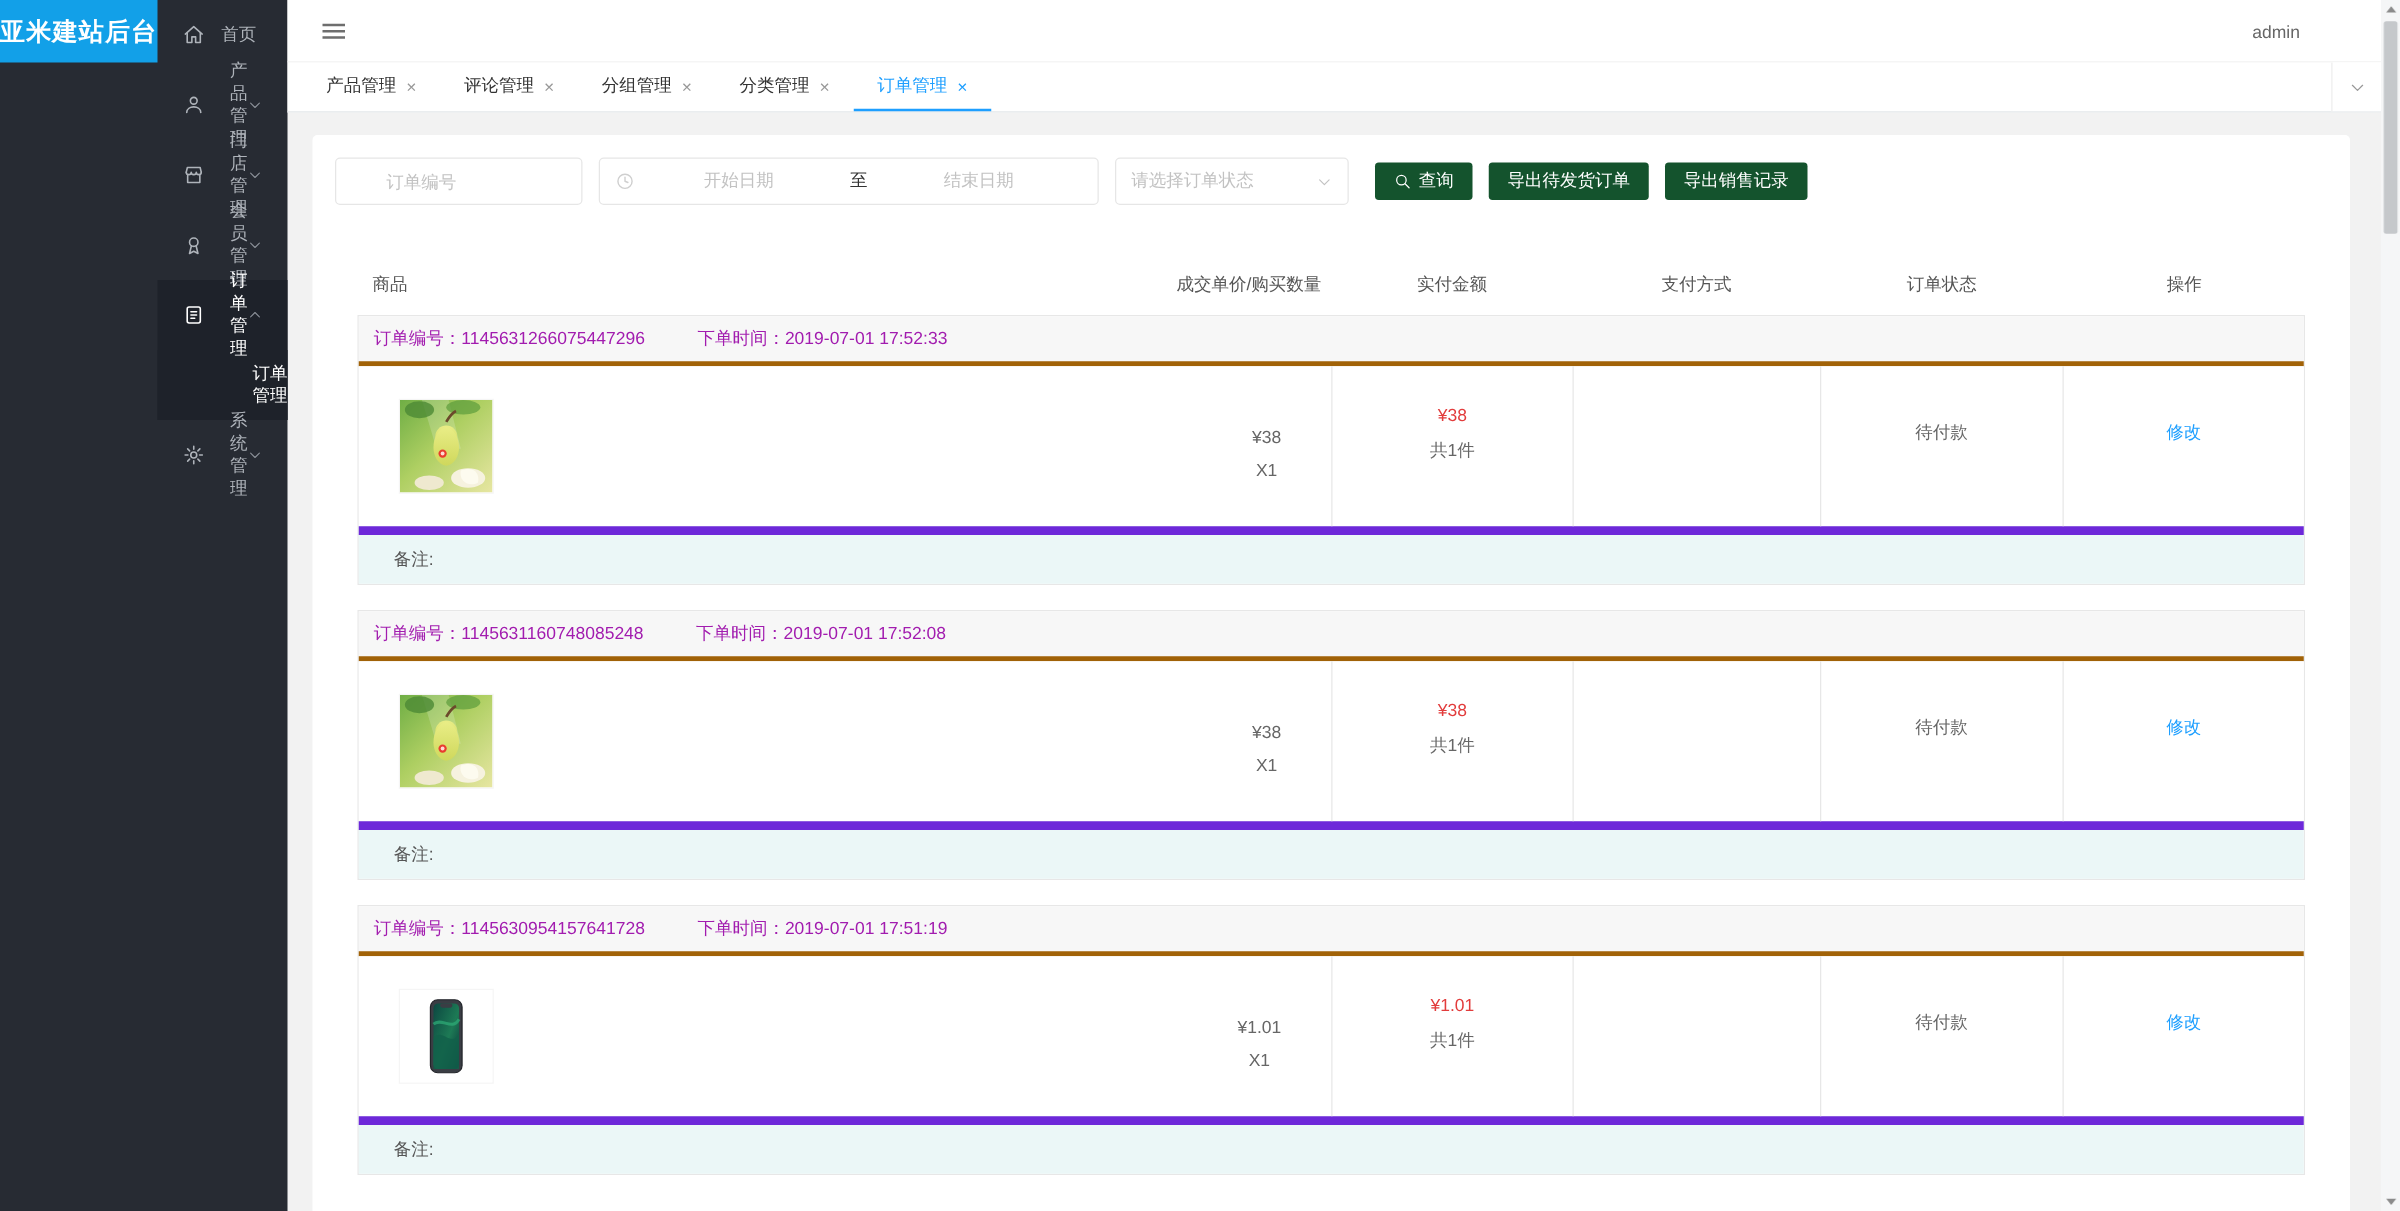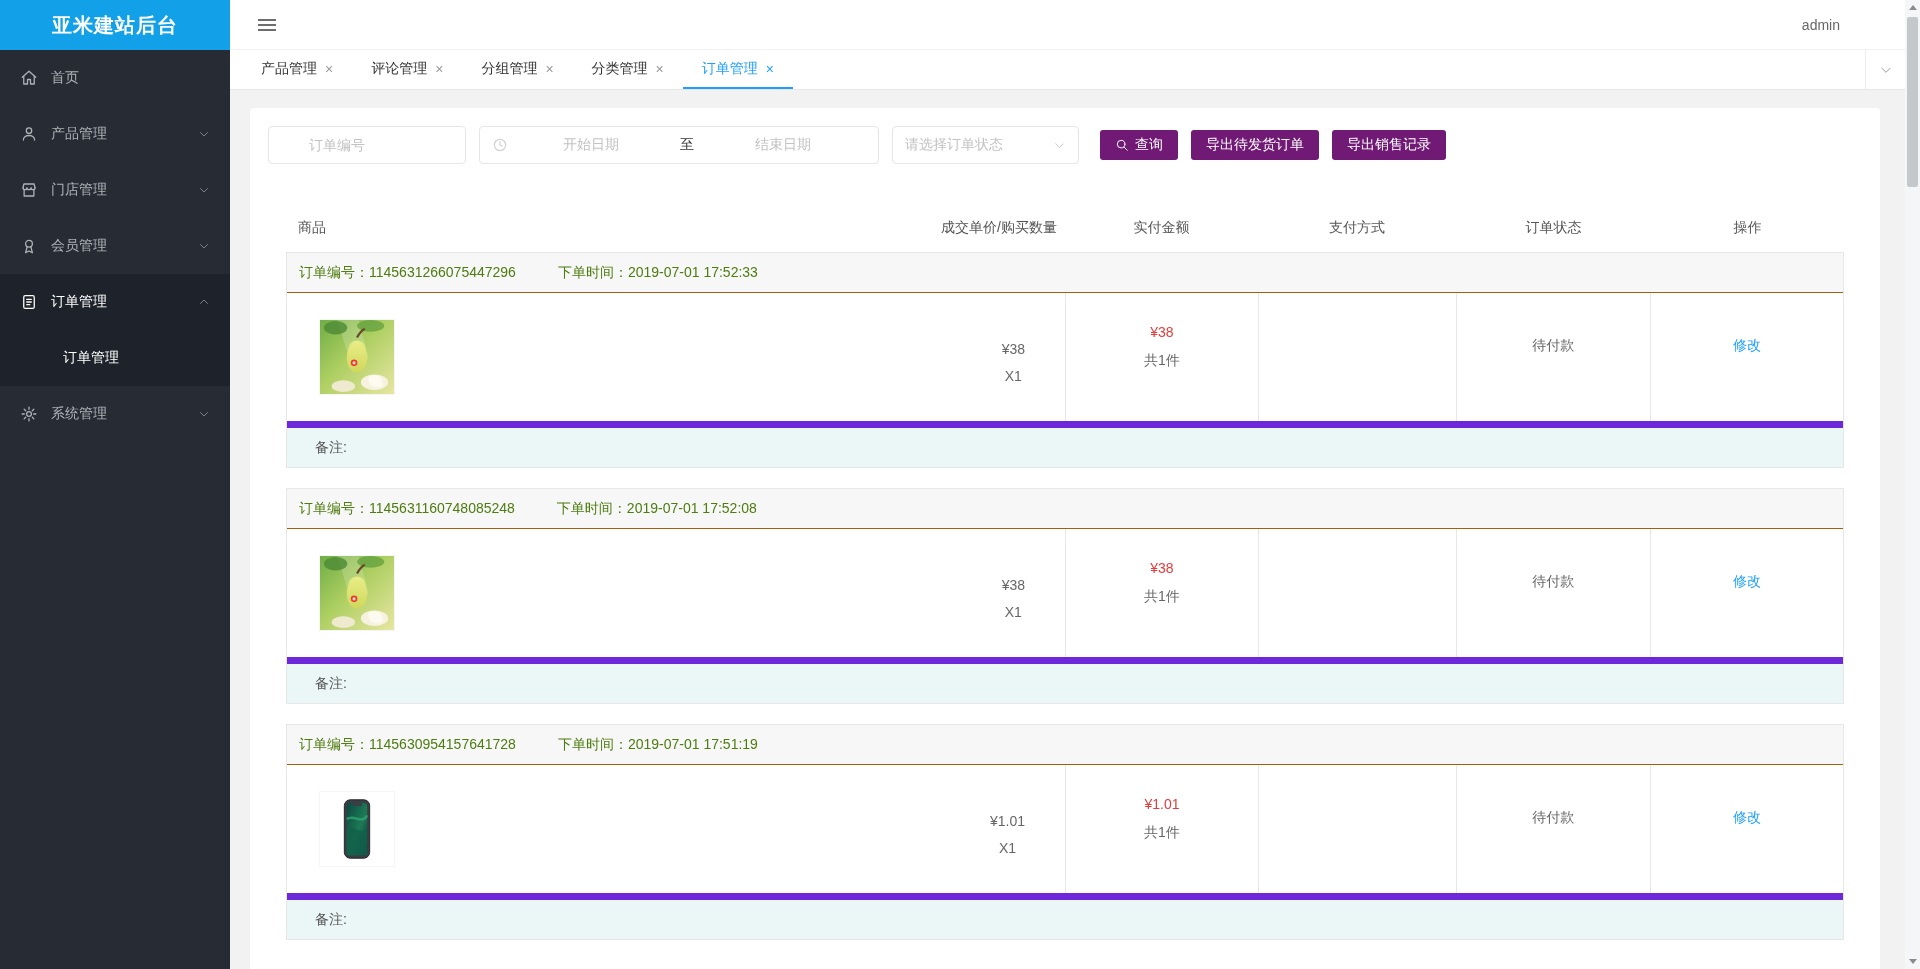--- a/index.html
+++ b/index.html
@@ -6,21 +6,21 @@
   html, body { width: 1920px; height: 969px; overflow: hidden; }
   body {
     font-family: "Liberation Sans", "DejaVu Sans", sans-serif;
     background: #f2f2f2;
     display: flex;
     font-size: 14px;
     color: #333;
   }
 
   
-  .sidebar { width: 230px; min-width: 230px; height: 100%; background: #272b33; display: flex; flex-direction: column; }
+  .sidebar { width: 230px; min-width: 230px; height: 100%; background: #272b33; display: flex; flex-direction: row; }
   .logo { height: 50px; background: #12a0e8; color: #fff; font-size: 20px; font-weight: bold; display: flex; align-items: center; justify-content: center; letter-spacing: 1px; }
   .nav { flex: 1; text-align: right; }
   .nav-item { height: 56px; display: flex; align-items: center; padding: 0 20px; color: #aeb3ba; cursor: pointer; }
   .nav-item .icon { width: 18px; height: 18px; margin-right: 13px; display: inline-flex; }
   .nav-item .chev { margin-left: auto; display: inline-flex; color: #8d929a; }
   .nav-group { background: #1e222a; }
   .nav-group .nav-item.parent { color: #fff; }
   .nav-sub-item { height: 56px; display: flex; align-items: center; padding-left: 63px; color: #fff; cursor: pointer; background: #1e222a; }
 
   
@@ -43,32 +43,32 @@
   
   .filters { display: flex; align-items: center; gap: 13px; }
   .inp { height: 38px; border: 1px solid #e6e6e6; border-radius: 4px; font-size: 14px; color: #666; padding: 0 12px; outline: none; background: #fff; }
   .inp::placeholder { color: #c2c2c2; }
   .order-no-input { width: 198px; padding-left: 40px; }
   .date-range { width: 400px; height: 38px; border: 1px solid #e6e6e6; border-radius: 4px; display: flex; align-items: center; padding: 0 12px; cursor: pointer; background: #fff; }
   .date-range .ph { flex: 1; text-align: center; color: #c2c2c2; }
   .date-range .sep { color: #333; padding: 0 6px; }
   .select { width: 187px; height: 38px; border: 1px solid #e6e6e6; border-radius: 4px; display: flex; align-items: center; padding: 0 12px; margin-left: 0; cursor: pointer; background: #fff; }
   .select .ph { color: #c2c2c2; flex: 1; }
-  .btn { height: 30px; border: none; border-radius: 3px; background: #701a75; color: #fff; font-size: 14px; padding: 0 15px; display: inline-flex; align-items: center; gap: 6px; cursor: pointer; font-family: inherit; }
+  .btn { height: 30px; border: none; border-radius: 3px; background: #14532d; color: #fff; font-size: 14px; padding: 0 15px; display: inline-flex; align-items: center; gap: 6px; cursor: pointer; font-family: inherit; }
   .btn-search { margin-left: 8px; }
 
   
   .table-wrap { margin: 40px 18px 0; }
   .c1 { width: 50%; } .c2 { width: 12.4%; } .c3 { width: 12.7%; } .c4 { width: 12.5%; } .c5 { width: 12.4%; }
   .thead { display: flex; align-items: center; height: 48px; color: #555; }
   .thead .c1 { display: flex; align-items: center; justify-content: space-between; padding: 0 8px 0 12px; }
   .thead .cc { text-align: center; }
 
   .order-block { border: 1px solid #e7e7e7; margin-bottom: 20px; }
-  .order-head { height: 40px; background: #f7f7f7; border-bottom: 1px solid #a16207; display: flex; align-items: center; padding: 0 12px; color: #4d7c0f; }
+  .order-head { height: 40px; background: #f7f7f7; border-bottom: 4px solid #a16207; display: flex; align-items: center; padding: 0 12px; color: #a21caf; }
   .order-head .pair { margin-right: 42px; }
   .order-body { display: flex; height: 128px; background: #fff; }
   .order-body > div { display: flex; }
   .cell-product { align-items: center; }
   .cell-product .pimg { width: 76px; height: 76px; margin-left: 32px; border: 1px solid #f5f5f5; }
   .cell-product .pimg svg { display: block; width: 100%; height: 100%; }
   .price-block { margin-left: auto; padding: 10px 40px 0 0; text-align: center; color: #666; }
   .price-block div { line-height: 20px; }
   .price-block .qty { margin-top: 7px; }
   .cell-paid, .cell-pay, .cell-status, .cell-action { border-left: 1px solid #e7e7e7; flex-direction: column; align-items: center; justify-content: center; padding-bottom: 22px; }

